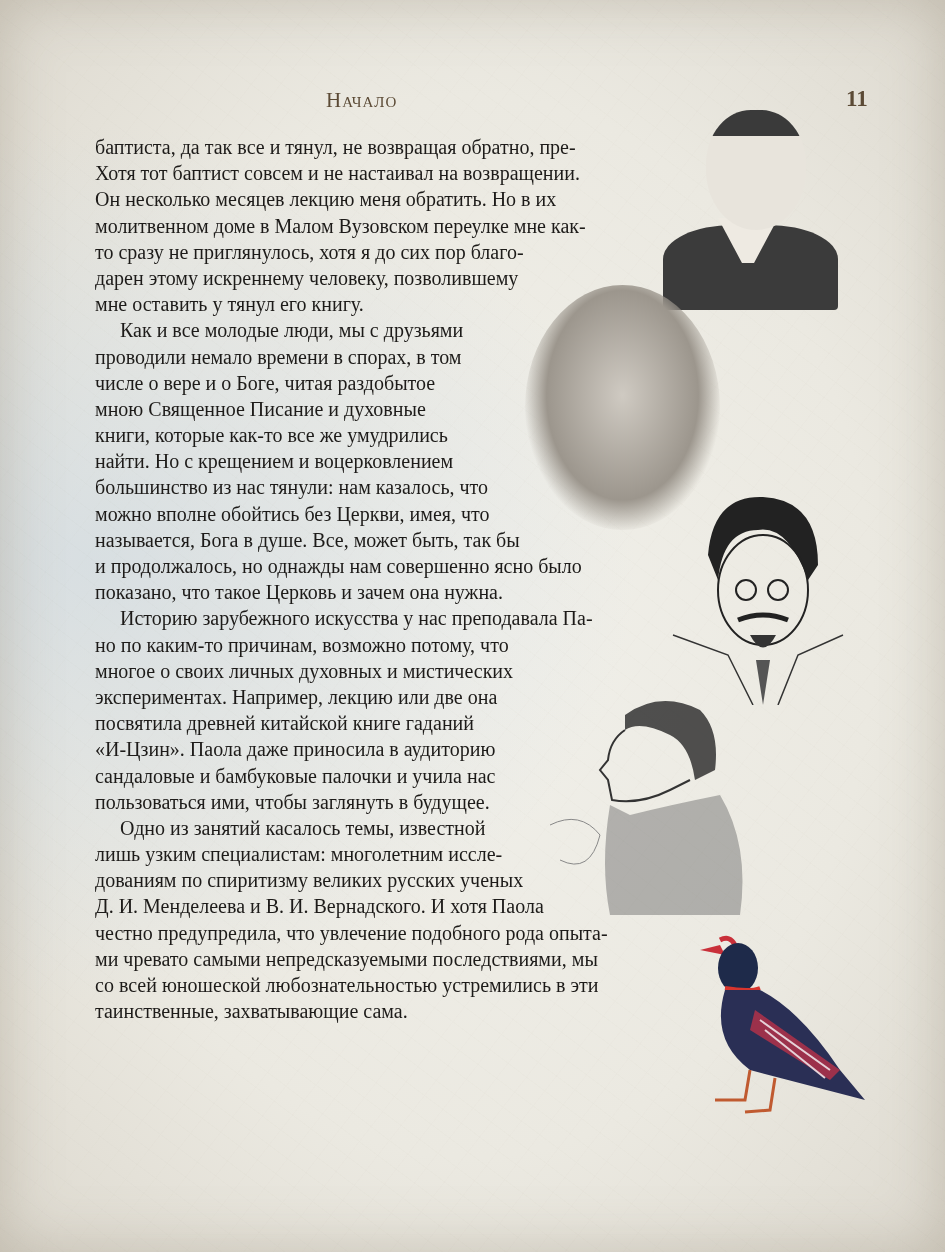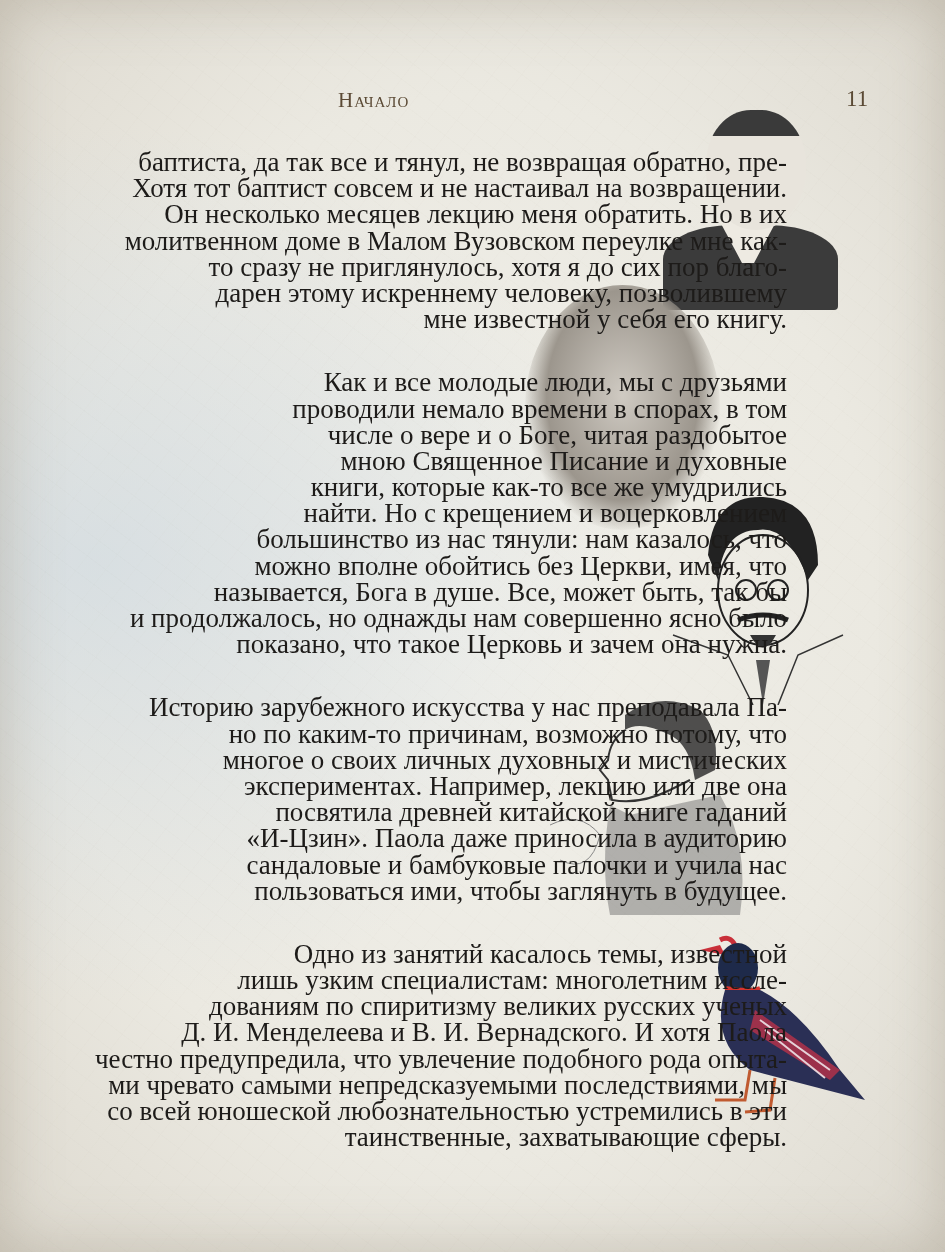--- a/index.html
+++ b/index.html
@@ -15,34 +15,34 @@
     position: absolute; inset: 0; pointer-events: none;
     box-shadow: inset 0 0 60px rgba(140,130,110,0.35);
   }
   .texture {
     position: absolute; inset: 0; pointer-events: none; opacity: 0.25;
     background-image:
       repeating-linear-gradient(37deg, rgba(150,140,120,0.08) 0 1px, transparent 1px 19px),
       repeating-linear-gradient(-52deg, rgba(150,140,120,0.07) 0 1px, transparent 1px 23px);
   }
   .running-head {
-    position: absolute; top: 88px; left: 338px;
+    position: absolute; top: 88px; left: 326px;
     font-size: 21px; letter-spacing: 1px; color: #5b4a35;
     font-variant: small-caps;
   }
   .page-number {
     position: absolute; top: 86px; left: 846px;
-    font-size: 23px; color: #5b4a35;
+    font-size: 23px; color: #5b4a35; font-weight: bold;
   }
   .text {
-    position: absolute; top: 149px; left: 95px;
-    font-size: 27px; line-height: 26.2px; text-align: right;
+    position: absolute; top: 134px; left: 95px;
+    font-size: 20px; line-height: 26.2px;
   }
   .line { white-space: nowrap; height: 26.2px; }
-  .indent { padding-left: 25px; margin-top: 37px; }
+  .indent { padding-left: 25px; }
   .illus { position: absolute; }
   .portrait {
     background: radial-gradient(ellipse at 50% 45%, #cfcac2 0%, #9c968d 55%, rgba(120,115,108,0) 72%);
     border-radius: 50%;
   }
   .hitler-head {
     position: absolute; left: 58px; top: 10px; width: 100px; height: 120px;
     border-radius: 45% 45% 50% 50%;
     background: linear-gradient(#3a3a3a 0 22%, #e8e4dc 22% 100%);
   }
@@ -108,21 +108,21 @@
 </div>
 
 <div class="text">
   <div>
     <div class="line">баптиста, да так все и тянул, не возвращая обратно, пре-</div>
     <div class="line">Хотя тот баптист совсем и не настаивал на возвращении.</div>
     <div class="line">Он несколько месяцев лекцию меня обратить. Но в их</div>
     <div class="line">молитвенном доме в Малом Вузовском переулке мне как-</div>
     <div class="line">то сразу не приглянулось, хотя я до сих пор благо-</div>
     <div class="line">дарен этому искреннему человеку, позволившему</div>
-    <div class="line">мне известной у себя его книгу.</div>
+    <div class="line">мне оставить у тянул его книгу.</div>
   </div>
   <div>
     <div class="line indent">Как и все молодые люди, мы с друзьями</div>
     <div class="line">проводили немало времени в спорах, в том</div>
     <div class="line">числе о вере и о Боге, читая раздобытое</div>
     <div class="line">мною Священное Писание и духовные</div>
     <div class="line">книги, которые как-то все же умудрились</div>
     <div class="line">найти. Но с крещением и воцерковлением</div>
     <div class="line">большинство из нас тянули: нам казалось, что</div>
     <div class="line">можно вполне обойтись без Церкви, имея, что</div>
@@ -141,15 +141,15 @@
     <div class="line">пользоваться ими, чтобы заглянуть в будущее.</div>
   </div>
   <div>
     <div class="line indent">Одно из занятий касалось темы, известной</div>
     <div class="line">лишь узким специалистам: многолетним иссле-</div>
     <div class="line">дованиям по спиритизму великих русских ученых</div>
     <div class="line">Д. И. Менделеева и В. И. Вернадского. И хотя Паола</div>
     <div class="line">честно предупредила, что увлечение подобного рода опыта-</div>
     <div class="line">ми чревато самыми непредсказуемыми последствиями, мы</div>
     <div class="line">со всей юношеской любознательностью устремились в эти</div>
-    <div class="line">таинственные, захватывающие сферы.</div>
+    <div class="line">таинственные, захватывающие сама.</div>
   </div>
 </div>
 
 </body></html>

